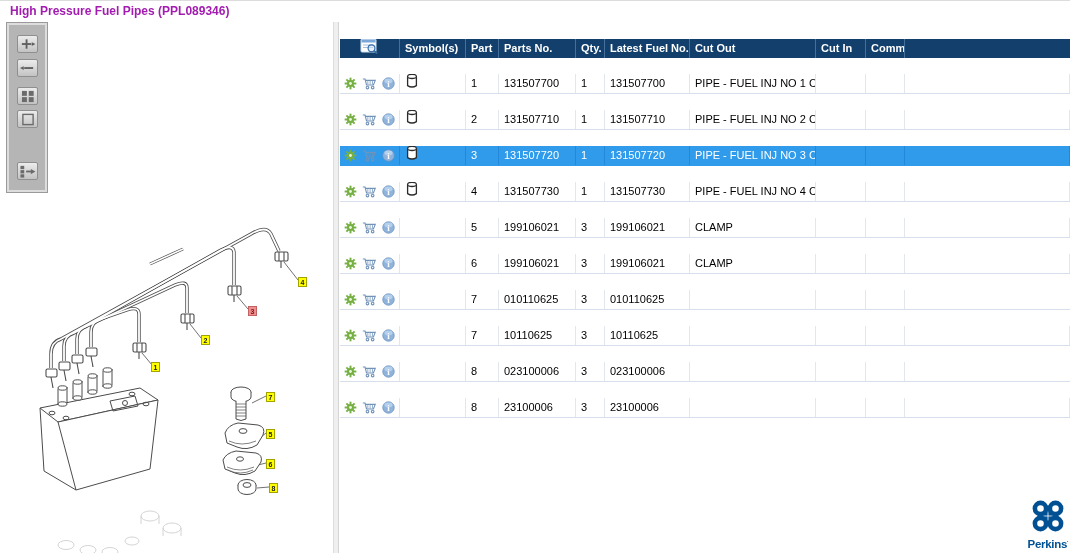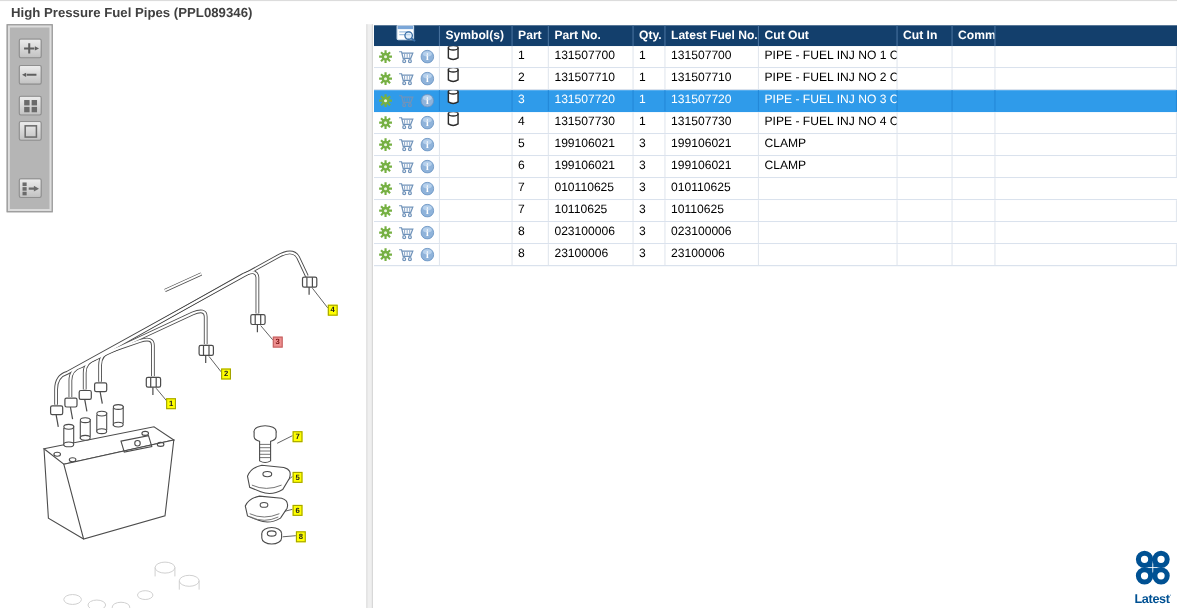--- a/index.html
+++ b/index.html
@@ -1,20 +1,20 @@
 <!DOCTYPE html>
 <html><head>
 <meta charset="utf-8">
 <style>
   * { box-sizing: border-box; margin: 0; padding: 0; }
   html,body { width:1070px; height:553px; background:#fff; overflow:hidden;
               font-family:"Liberation Sans", sans-serif; }
   body { position:relative; border-top:1px solid #dcdcdc; }
 
-  .page-title { position:absolute; left:10px; top:3px; font-size:12px; font-weight:bold; color:#404040; }
+  .page-title { position:absolute; left:10px; top:3px; font-size:12px; font-weight:bold; color:#a21caf; }
 
   
   .diagram-panel { position:absolute; left:0; top:21px; width:333px; height:532px; background:#fff; }
   .diagram-svg { position:absolute; left:0; top:0; }
 
   .splitter { position:absolute; left:333px; top:21px; width:6px; height:532px;
               background:#efefef; border-left:1px solid #dddddd; border-right:1px solid #d5d5d5; }
 
   
   .zoom-toolbar { position:absolute; left:6px; top:21px; width:42px; height:171px;
@@ -25,21 +25,21 @@
   .tb-btn svg { display:block; }
 
   
   .callout { position:absolute; width:9px; height:10px; background:#ffff00; border:1px solid #a3a300;
              font-size:7px; font-weight:bold; color:#222; text-align:center; line-height:9px; cursor:pointer; }
   .callout.selected { background:#ee8e8e; border-color:#c26262; color:#7c1414; }
 
   
   .parts-table { position:absolute; left:340px; top:22px; width:730px; font-size:11px; }
   .thead, .trow { display:grid;
-      grid-template-columns:60px 66px 33px 77px 29px 85px 126px 50px 39px auto; }
+      grid-template-columns:60px 66px 33px 77px 29px 85px 126px 50px 39px auto;margin-top:16px; }
   .thead { background:#133f6c; color:#fff; height:19px; font-weight:bold; }
   .th { line-height:18px; padding-left:5px; border-right:1px solid #46709c; white-space:nowrap; overflow:hidden; }
   .th.c0 { display:flex; align-items:center; justify-content:center; padding-left:0; }
   .trow { height:20px; background:#fff; border-bottom:1px solid #d6dfeb; color:#000; cursor:default; }
   .td { line-height:19px; padding-left:5px; border-right:1px solid #e2e7ee; white-space:nowrap; overflow:hidden; }
   .td.c0 { display:flex; align-items:center; gap:5px; padding-left:4px; }
   .td.c1 { display:flex; align-items:center; padding-left:6px; }
   .trow.selected { background:#2f9bea; color:#fff; border-bottom-color:#2f9bea; }
   .trow.selected .td { border-right-color:#2388d8; }
   .icon-btn { display:inline-flex; cursor:pointer; }
@@ -254,21 +254,21 @@
             <rect x="1" y="1" width="15" height="13" rx="1" fill="#ffffff" stroke="#cfe0f0"></rect>
             <rect x="1.5" y="1.5" width="14" height="3" fill="#7aa6d8"></rect>
             <line x1="3" y1="7" x2="13" y2="7" stroke="#9fc0e0"></line>
             <line x1="3" y1="9.5" x2="13" y2="9.5" stroke="#9fc0e0"></line>
             <circle cx="11.5" cy="10.3" r="3.4" fill="rgba(205,228,248,0.55)" stroke="#3a6ea5" stroke-width="1.2"></circle>
             <line x1="13.9" y1="12.7" x2="17.3" y2="15.4" stroke="#3a6ea5" stroke-width="1.8"></line>
           </svg></span>
     </div>
     <div class="th c1">Symbol(s)</div>
     <div class="th c2">Part</div>
-    <div class="th c3">Part No.</div>
+    <div class="th c3">Parts No.</div>
     <div class="th c4">Qty.</div>
     <div class="th c5">Latest Fuel No.</div>
     <div class="th c7">Cut Out</div>
     <div class="th c8">Cut In</div>
     <div class="th c9">Comment</div>
   </div>
   <div id="tbody">
       <div class="trow">
         <div class="td c0">
           <span class="icon-btn">
@@ -758,14 +758,14 @@
       <circle cx="9.5" cy="24.5" r="5.6"></circle>
           <circle cx="24.5" cy="24.5" r="5.6"></circle>
     </g>
     <g fill="#005193">
       <rect x="12.4" y="12.4" width="4.2" height="4.2"></rect>
           <rect x="17.4" y="12.4" width="4.2" height="4.2"></rect>
       <rect x="12.4" y="17.4" width="4.2" height="4.2"></rect>
           <rect x="17.4" y="17.4" width="4.2" height="4.2"></rect>
     </g>
   </svg></span>
-  <div class="brand-text"><span>Latest</span><sup>·</sup></div>
+  <div class="brand-text"><span>Perkins</span><sup>·</sup></div>
 </div>
 
 </body></html>

